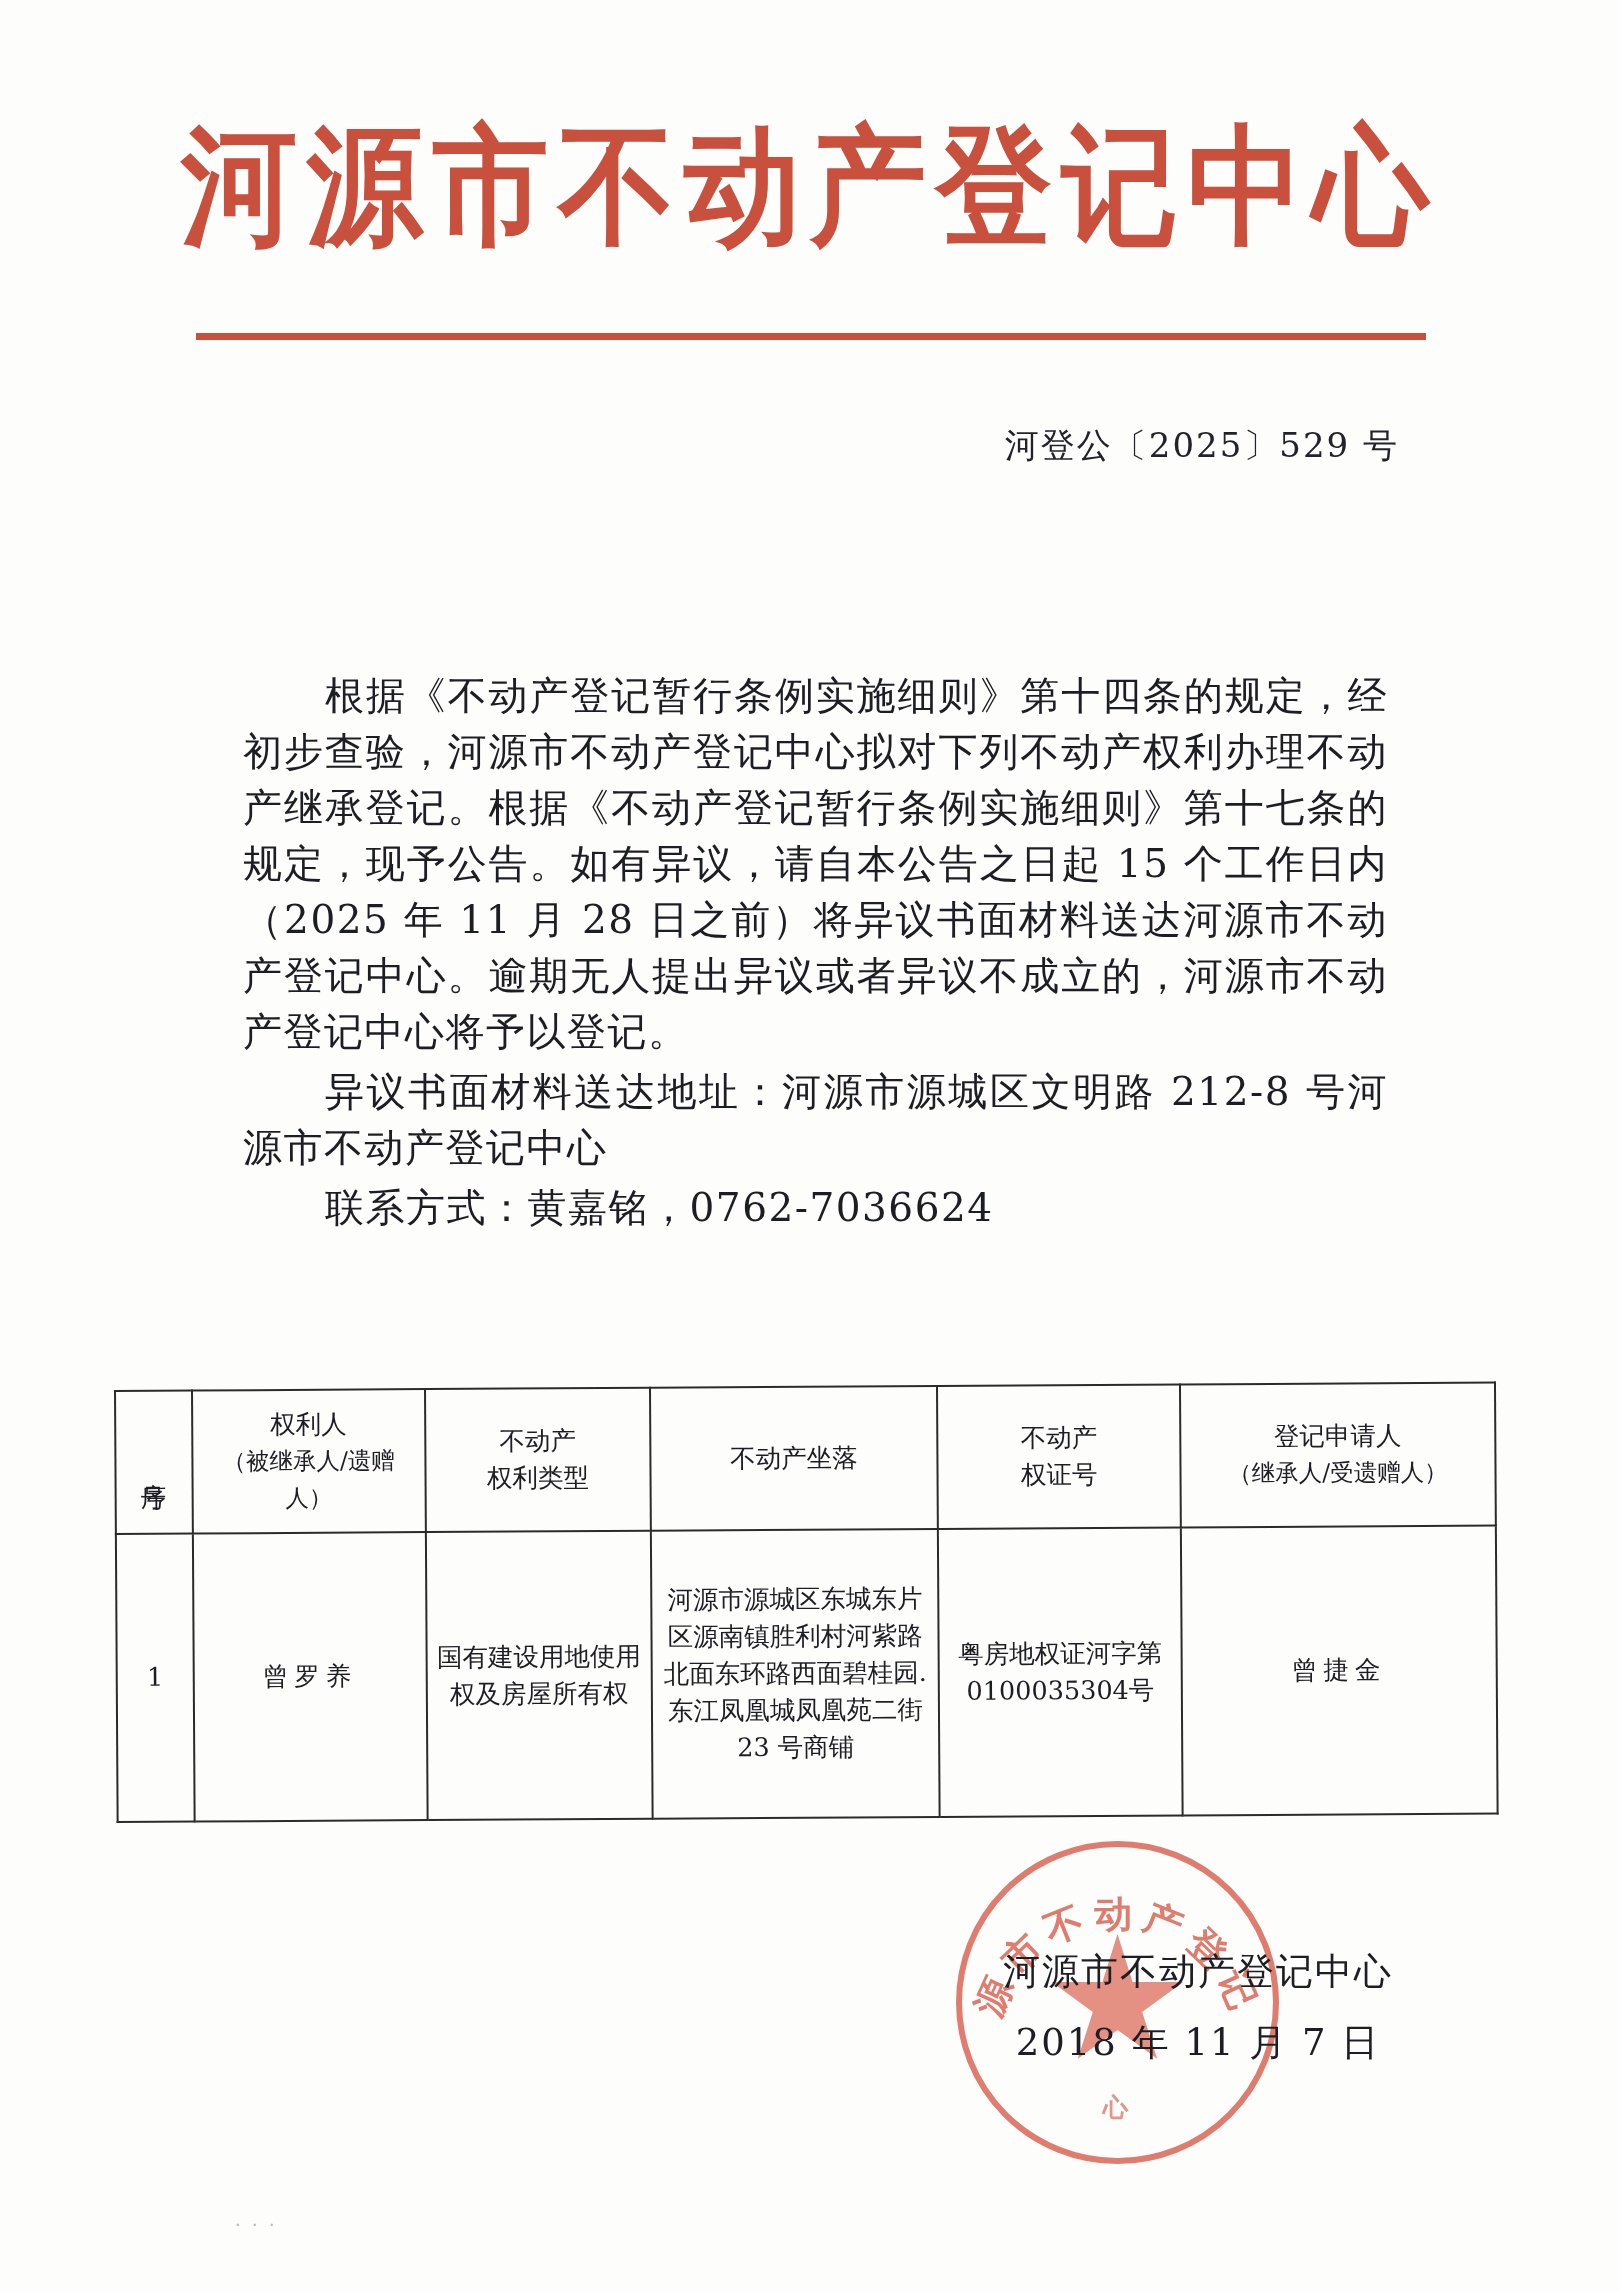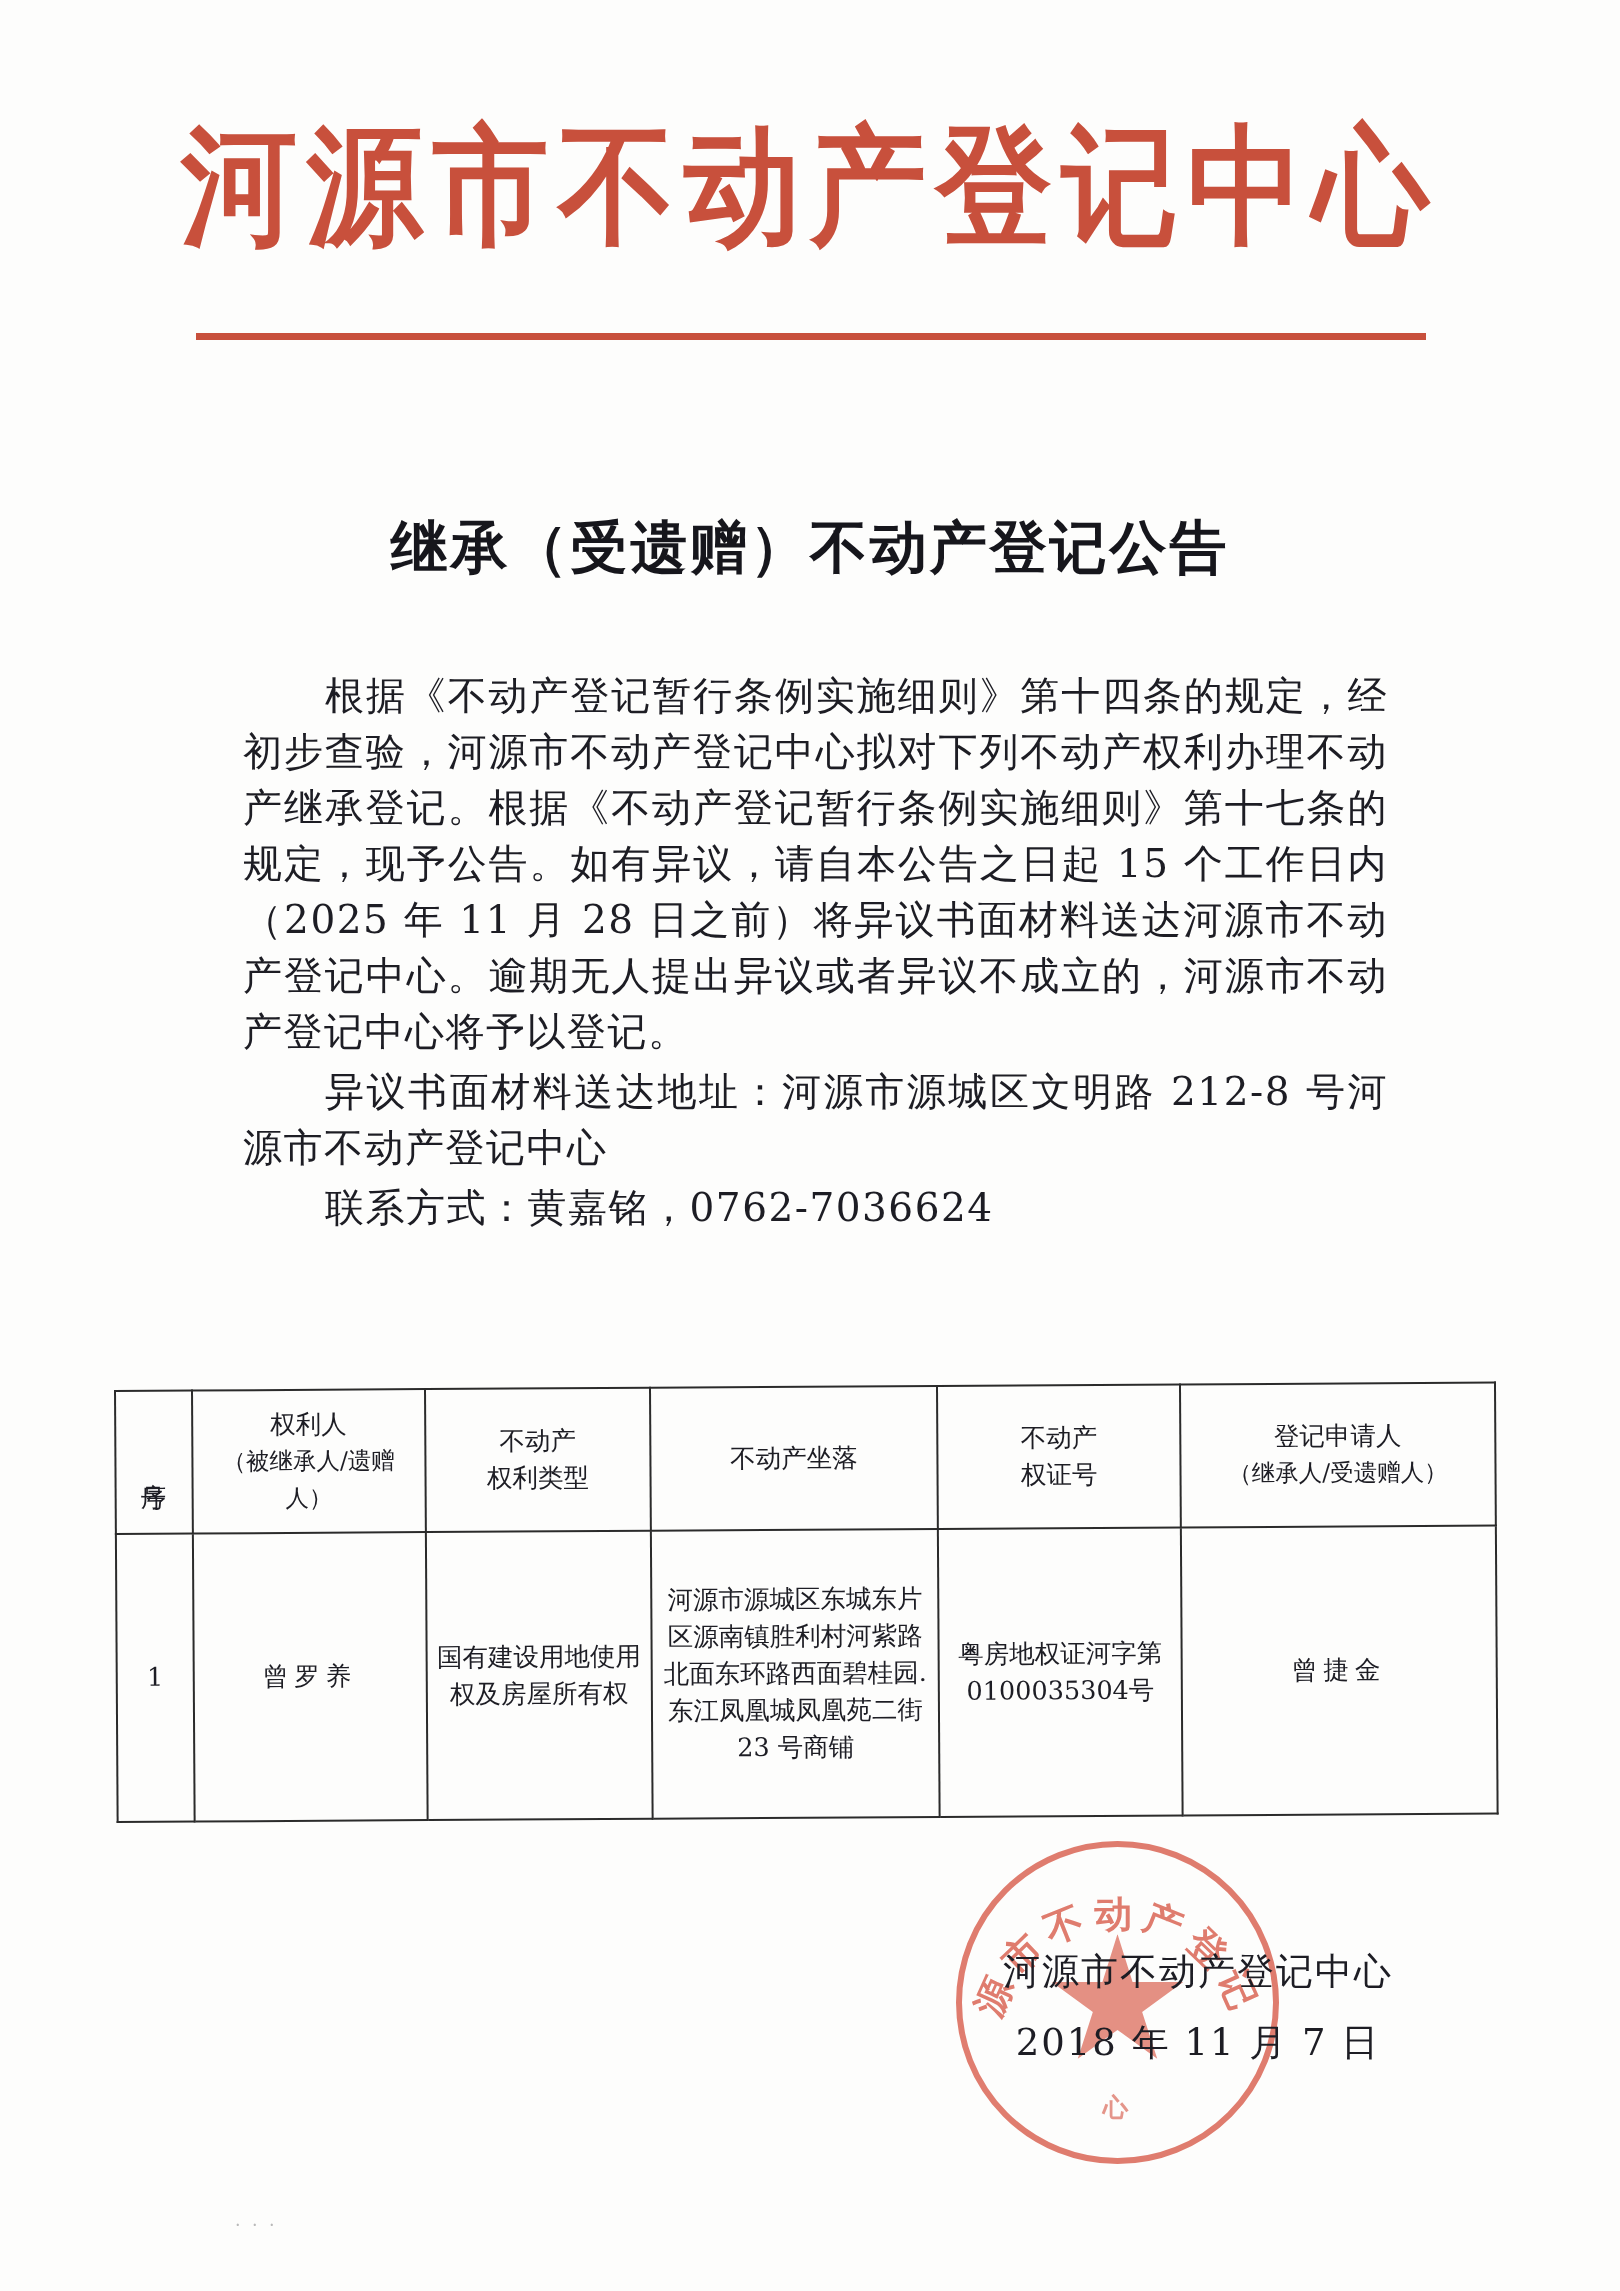--- a/index.html
+++ b/index.html
@@ -218,22 +218,22 @@
 </head>
 <body>
 
 <div class="page">
 
   <div class="masthead">
     <div class="masthead-title">河源市不动产登记中心</div>
   </div>
   <div class="masthead-rule"></div>
 
-
-  <div class="doc-title">继承（受遗赠）不动产登记公告</div>
+  <div class="docnum">河登公〔2025〕529 号</div>
+
 
   <div class="body-block">
     <p class="para indent">根据《不动产登记暂行条例实施细则》第十四条的规定，经初步查验，河源市不动产登记中心拟对下列不动产权利办理不动产继承登记。根据《不动产登记暂行条例实施细则》第十七条的规定，现予公告。如有异议，请自本公告之日起 15 个工作日内（2025 年 11 月 28 日之前）将异议书面材料送达河源市不动产登记中心。逾期无人提出异议或者异议不成立的，河源市不动产登记中心将予以登记。</p>
     <p class="para indent">异议书面材料送达地址：河源市源城区文明路 212-8 号河源市不动产登记中心</p>
     <p class="para indent">联系方式：黄嘉铭，0762-7036624</p>
   </div>
 
   <table class="reg-table">
     <thead>
       <tr>

